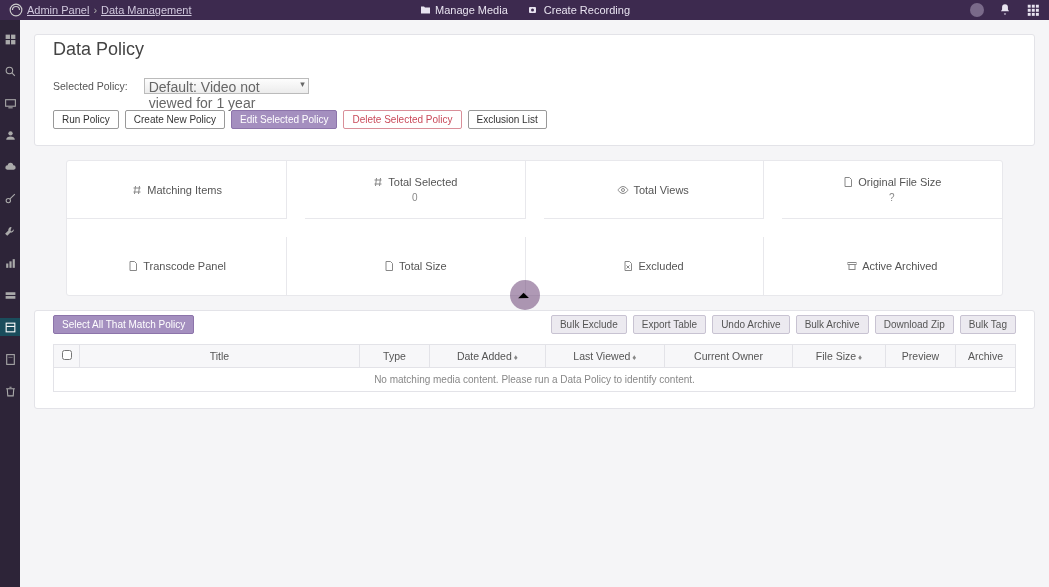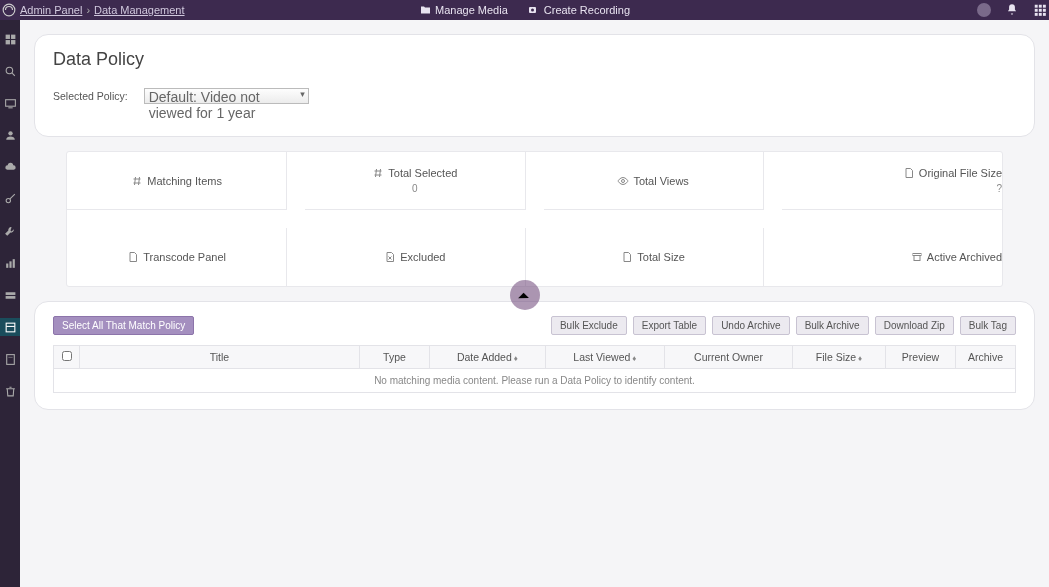--- a/index.html
+++ b/index.html
@@ -1,57 +1,57 @@
 <!DOCTYPE html>
 <html><head>
 <meta charset="utf-8">
 <style>
 * { box-sizing: border-box; margin: 0; padding: 0; }
 body { font-family: -apple-system, BlinkMacSystemFont, "Segoe UI", Arial, sans-serif; background: #f5f5f7; color: #333; font-size: 12px; width: 1049px; height: 587px; overflow: hidden; }
 
 
-.topbar { height: 20px; background: #3d2a4f; display: flex; align-items: center; padding: 0 2px; color: #ccc; font-size: 11px; position: relative; }
+.topbar { height: 20px; background: #3d2a4f; display: flex; align-items: center; padding: 0 9px; color: #ccc; font-size: 11px; position: relative; }
 .topbar .logo-icon { width: 14px; height: 14px; margin-right: 4px; }
 .breadcrumb { display: flex; align-items: center; gap: 4px; }
 .breadcrumb span { color: #d0c8dd; text-decoration: underline; }
 .breadcrumb .sep { text-decoration: none; color: #aaa; }
 .topbar .center { position: absolute; left: 50%; transform: translateX(-50%); display: flex; gap: 20px; align-items: center; }
 .topbar .center .item { display: flex; align-items: center; gap: 4px; color: #e8e3f0; cursor: pointer; }
 .topbar .right { margin-left: auto; display: flex; align-items: center; gap: 14px; }
 .topbar .right .avatar { width: 14px; height: 14px; border-radius: 50%; background: #7a6a8a; }
 .topbar .right svg { width: 14px; height: 14px; }
 
 
 .sidebar { position: absolute; left: 0; top: 20px; bottom: 0; width: 20px; background: #2d2438; display: flex; flex-direction: column; align-items: center; padding-top: 10px; gap: 14px; }
 .sidebar .sb-item { width: 20px; height: 18px; display: flex; align-items: center; justify-content: center; cursor: pointer; }
 .sidebar .sb-item.active { background: #1a4d5c; }
 .sidebar .sb-item svg { width: 13px; height: 13px; }
 
 
 .main { position: absolute; left: 20px; top: 20px; right: 0; bottom: 0; padding: 14px; overflow: auto; }
-.panel { background: #fff; border: 1px solid #e3e3e8; border-radius: 14px; padding: 14px 18px 16px 18px; margin-bottom: 14px; }
+.panel { background: #fff; border: 1px solid #e3e3e8; border-radius: 3px; padding: 4px 18px 16px 18px; margin-bottom: 14px; }
 
 .page-title { font-size: 18px; font-weight: 400; color: #444; margin-bottom: 18px; }
 
 .policy-row { display: flex; align-items: center; gap: 16px; font-size: 10.5px; margin-bottom: 16px; }
 .policy-label { color: #555; }
 .policy-select { width: 165px; height: 16px; border: 1px solid #bbb; background: linear-gradient(#fdfdfd,#ececec); font-size: 14px; color: #666; padding: 0 4px; position: relative; }
 .policy-select::after { content: "▾"; position: absolute; right: 3px; top: 0; font-size: 9px; color: #666; }
 
 .btn-row { display: flex; gap: 6px; }
 .btn { padding: 3px 8px; font-size: 10px; border: 1px solid #999; border-radius: 2px; background: #fff; cursor: pointer; color: #333; }
 .btn.purple { background: #a48fbf; color: #fff; border-color: #8c74aa; }
 .btn.danger { background: #fff; color: #c94a5a; border-color: #d98f99; }
 .btn.small-purple { background: #a48fbf; color: #fff; border-color: #8c74aa; padding: 3px 8px; font-size: 10px; }
 .btn.lite { background: #eceaf0; border-color: #c8c3d2; color: #555; }
 
 
 .stats { display: grid; grid-template-columns: repeat(4, 1fr); gap: 18px; border: 1px solid #e8e8ec; border-radius: 3px; background: #fff; margin: 0 32px 14px 32px;}
 .stat { border-right: 1px solid #e8e8ec; border-bottom: 1px solid #e8e8ec; height: 58px; display: flex; flex-direction: column; align-items: center; justify-content: center; gap: 4px; font-size: 11px; color: #555; }
-.stat:nth-child(4n) { border-right: none; align-items: flex-end; }
+.stat:nth-child(4n) { border-right: none; }
 .stat:nth-last-child(-n+4) { border-bottom: none; }
 .stat .head { display: flex; align-items: center; gap: 4px; }
 .stat .val { font-size: 10px; color: #888; }
 .stat svg { width: 12px; height: 12px; }
 
 
 .cursor-spot { position: absolute; width: 30px; height: 30px; border-radius: 50%; background: rgba(110,70,120,0.55); display: flex; align-items: center; justify-content: center; left: 510px; top: 280px; pointer-events: none; }
 .cursor-spot::after { content: "◤"; color: #000; font-size: 10px; transform: rotate(45deg) translate(1px,2px); }
 
 
@@ -195,20 +195,27 @@
 </div>
 
 <div class="main">
 
   <div class="panel">
     <div class="page-title">Data Policy</div>
     <div class="policy-row">
       <span class="policy-label">Selected Policy:</span>
       <div class="policy-select">Default: Video not viewed for 1 year</div>
     </div>
+    <div class="btn-row">
+      <button class="btn">Run Policy</button>
+      <button class="btn">Create New Policy</button>
+      <button class="btn purple">Edit Selected Policy</button>
+      <button class="btn danger">Delete Selected Policy</button>
+      <button class="btn">Exclusion List</button>
+    </div>
   </div>
 
   <div class="stats">
     <div class="stat">
       <div class="head">
           <svg viewBox="0 0 24 24">
             <path d="M5 8h14M5 16h14M9 4l-2 16M17 4l-2 16" stroke="#888" stroke-width="2" fill="none"></path>
           </svg>
           <span>Matching Items</span>
         </div>
@@ -245,31 +252,31 @@
           <svg viewBox="0 0 24 24">
             <path d="M6 3h9l4 4v14H6z" fill="none" stroke="#888" stroke-width="2"></path>
           </svg>
           <span>Transcode Panel</span>
         </div>
     </div>
     <div class="stat">
       <div class="head">
           <svg viewBox="0 0 24 24">
             <path d="M6 3h9l4 4v14H6z" fill="none" stroke="#888" stroke-width="2"></path>
+          </svg>
+          <span>Total Size</span>
+        </div>
+    </div>
+    <div class="stat">
+      <div class="head">
+          <svg viewBox="0 0 24 24">
+            <path d="M6 3h9l4 4v14H6z" fill="none" stroke="#888" stroke-width="2"></path>
             <path d="M9 11l6 6M15 11l-6 6" stroke="#888" stroke-width="2"></path>
           </svg>
           <span>Excluded</span>
-        </div>
-    </div>
-    <div class="stat">
-      <div class="head">
-          <svg viewBox="0 0 24 24">
-            <path d="M6 3h9l4 4v14H6z" fill="none" stroke="#888" stroke-width="2"></path>
-          </svg>
-          <span>Total Size</span>
         </div>
     </div>
     <div class="stat">
       <div class="head">
           <svg viewBox="0 0 24 24">
             <rect x="4" y="5" width="16" height="4" fill="none" stroke="#888" stroke-width="2"></rect>
             <rect x="6" y="9" width="12" height="10" fill="none" stroke="#888" stroke-width="2"></rect>
           </svg>
           <span>Active Archived</span>
         </div>

